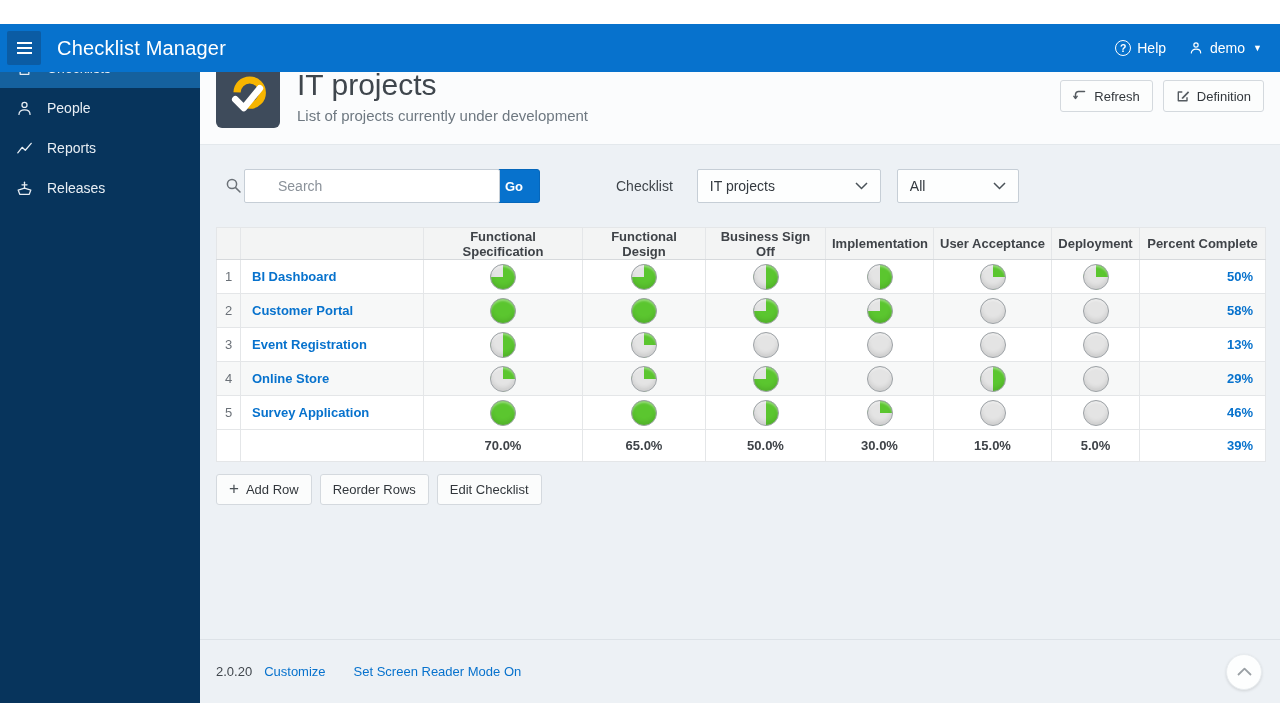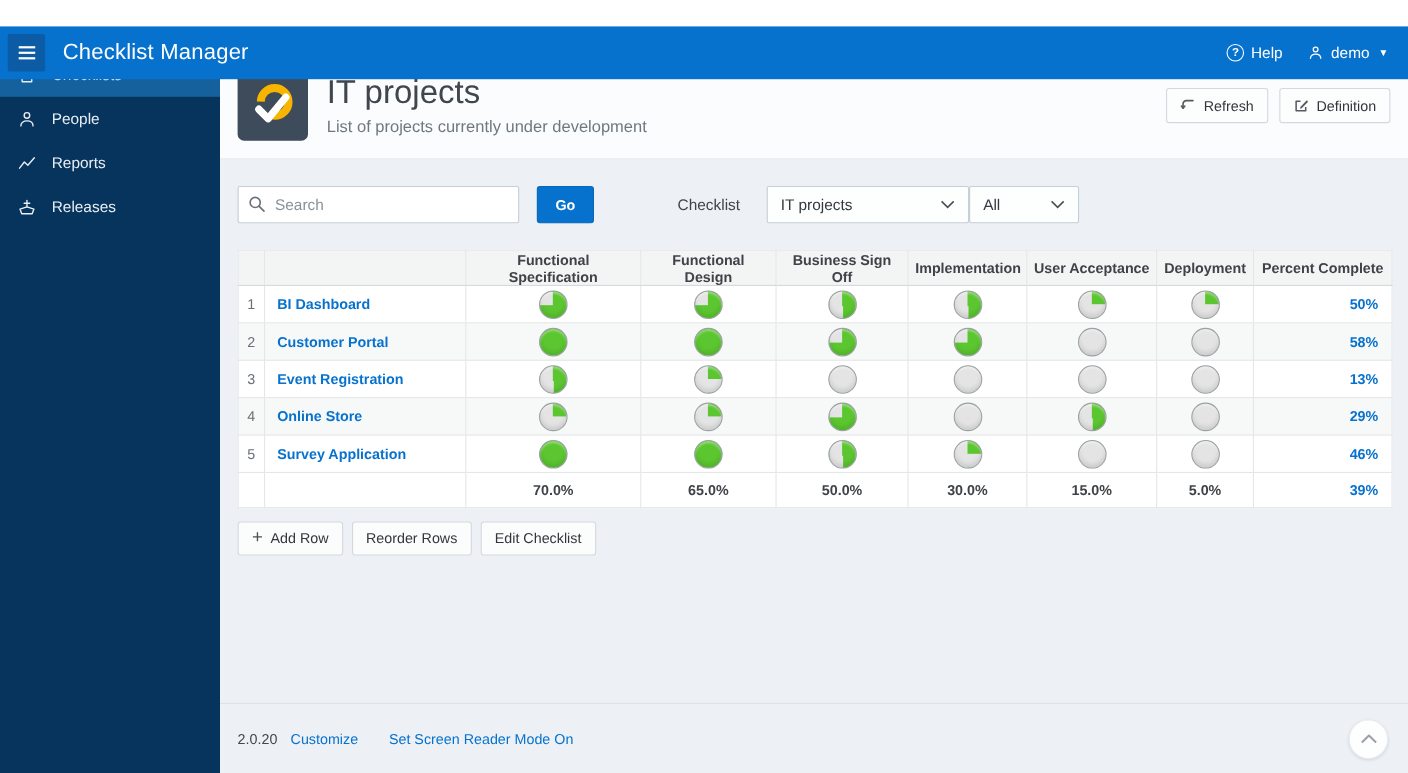--- a/index.html
+++ b/index.html
@@ -45,32 +45,32 @@
     background:#FCFDFD; border:1px solid #D4D9DE; border-radius:3px;
     font-size:13px; color:#32373C; font-family:inherit; cursor:pointer; }
   .btn svg { color:#555B61; }
 
   .content { flex:1 1 auto; padding:24px 16px 0 16px; overflow:hidden; }
 
   
   .toolbar { display:flex; align-items:center; }
   .search-wrap { position:relative; width:256px; }
   .search-wrap input { width:100%; height:34px; border:1px solid #C6CED6; border-radius:2px;
-    padding:0 10px 0 33px; font-size:14px; color:#33393F; background:#fff; font-family:inherit; }
+    padding:0 10px 0 33px; font-size:14px; color:#33393F; background:#fff; font-family:inherit;margin-left:28px; }
   .search-wrap input::placeholder { color:#8A9199; }
   .search-icon { position:absolute; left:9px; top:8px; }
   .go-btn { height:34px; width:52px; margin-left:16px; background:var(--brand-blue,#0772CD);
     color:#fff; border:1px solid #0667BB; border-radius:3px; font-size:13px; font-weight:bold;
     cursor:pointer; font-family:inherit; }
   .field-label { margin-left:76px; font-size:14px; color:#3E444A; }
   .select { height:34px; background:#FDFEFE; border:1px solid #C6CED6; border-radius:2px;
     display:flex; align-items:center; justify-content:space-between; padding:0 12px;
     font-size:14px; color:#33393F; cursor:pointer; }
   .select.checklist { width:184px; margin-left:24px; }
-  .select.filter { width:100px; }
+  .select.filter { width:122px; margin-left:16px; }
 
   
   .tbl-wrap { margin-top:24px; }
   table.tbl { width:100%; border-collapse:collapse; table-layout:fixed;
     background:#fff; border:1px solid #D6D9DC; font-size:13px; }
   .tbl th, .tbl td { border:1px solid #E4E6E8; }
   .tbl thead th { height:32px; background:#F3F4F4; font-weight:bold; color:#3F4348;
     text-align:center; padding:0 6px; border-bottom:1px solid #D6D9DC; }
   .tbl tbody td { height:34px; }
   .tbl tbody tr.alt { background:#F7F8F8; }

